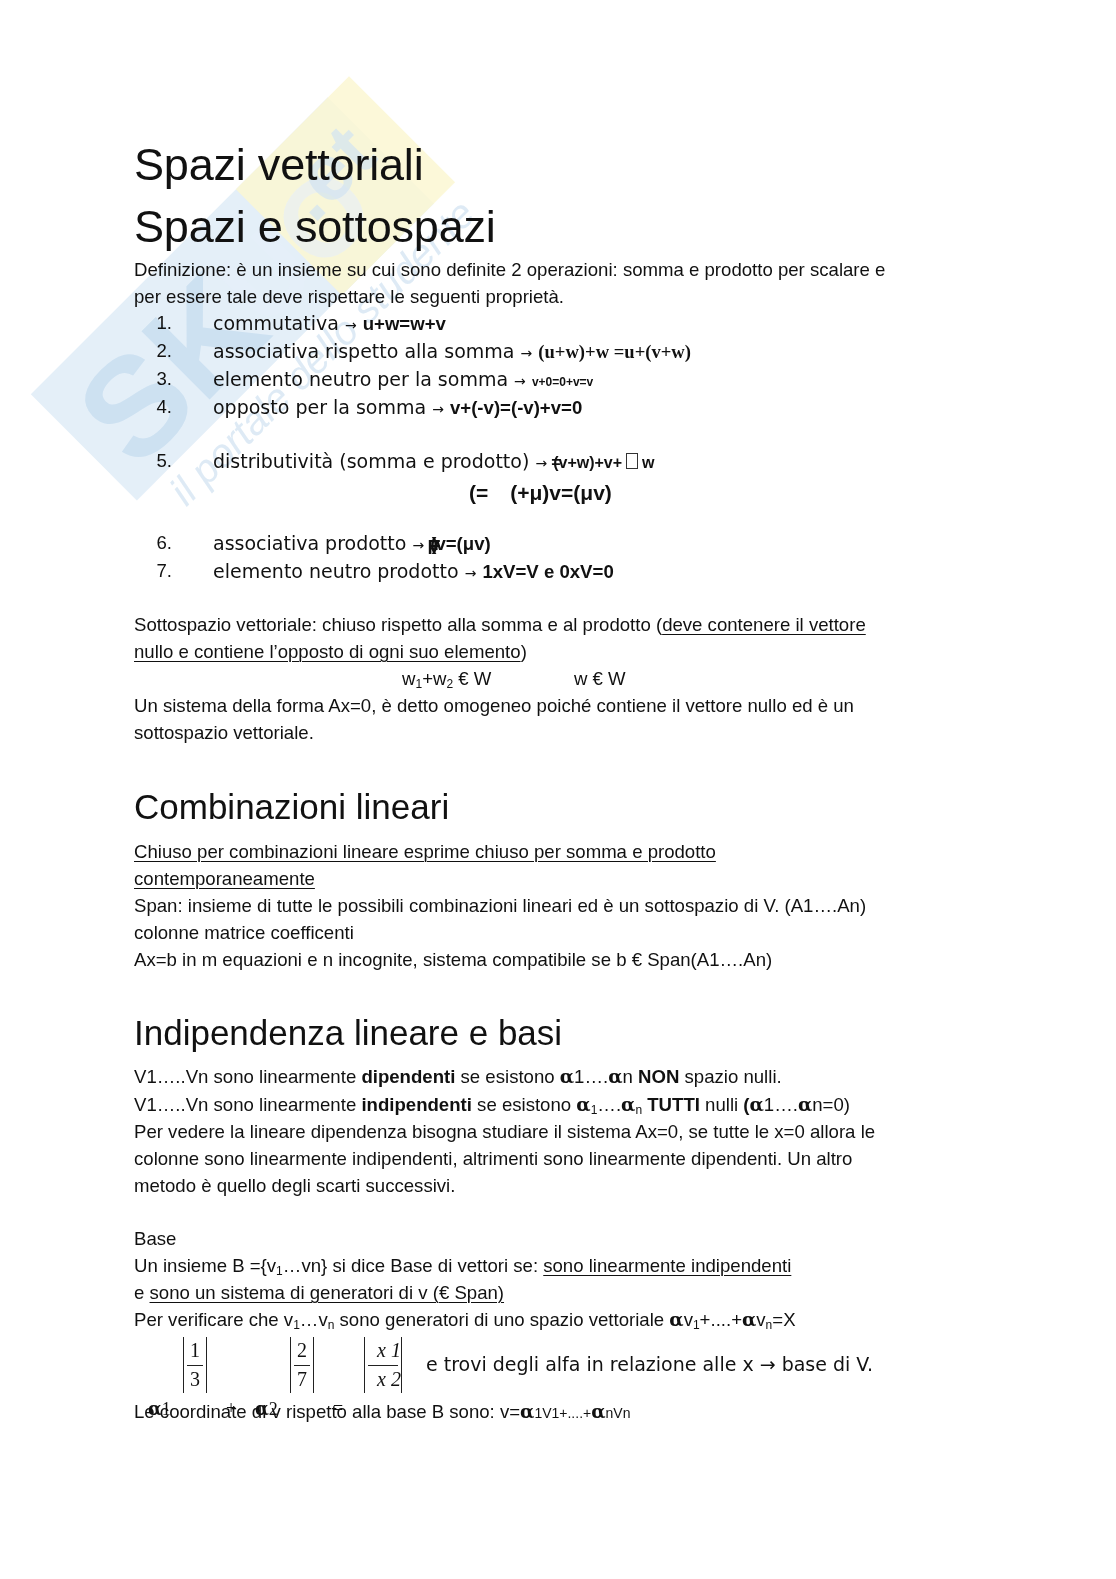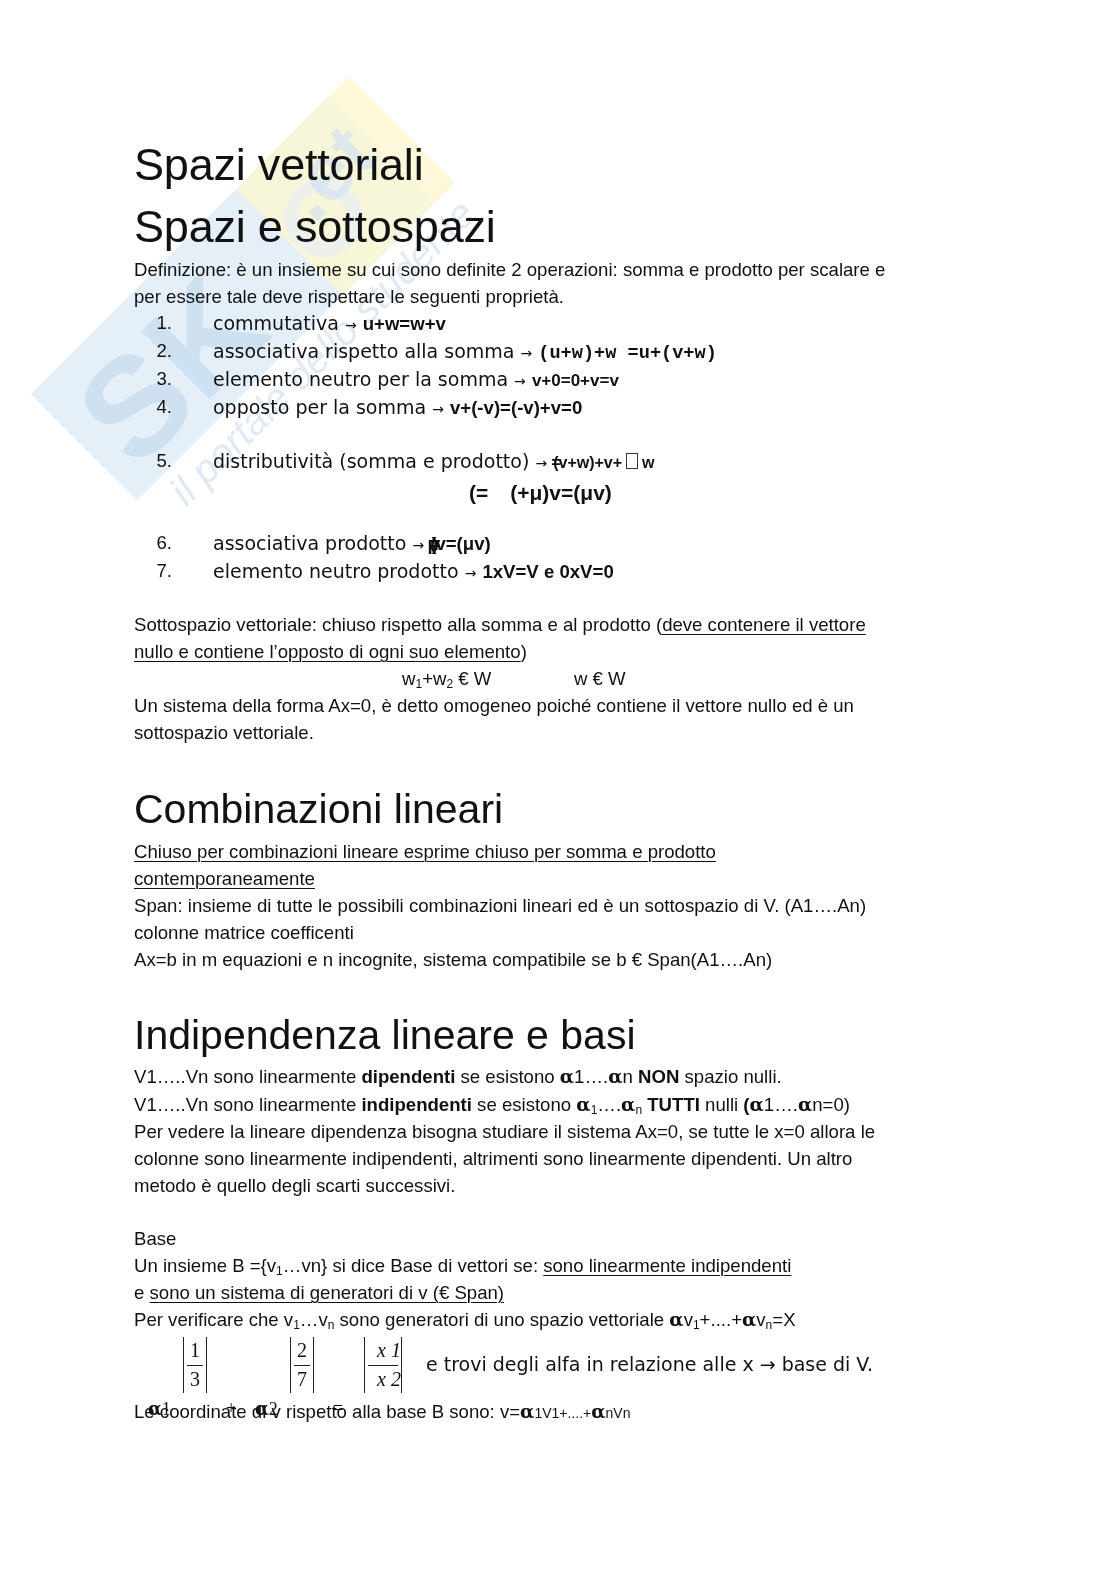--- a/index.html
+++ b/index.html
@@ -4,21 +4,21 @@
 <style>
   html, body { margin: 0; padding: 0; }
   body {
     width: 1116px; height: 1579px; background: #ffffff; position: relative; overflow: hidden;
     font-family: "Liberation Sans", sans-serif; color: #111;
   }
   .watermark { position: absolute; left: 0; top: 0; width: 560px; height: 560px; pointer-events: none; z-index: 0; }
   .page { position: absolute; left: 134px; top: 0; width: 840px; z-index: 1; }
   .abs { position: absolute; white-space: nowrap; }
   .h1 { font-size: 45px; line-height: 1; letter-spacing: -0.2px; }
-  .h2 { font-size: 41px; line-height: 1; }
+  .h2 { font-size: 35px; line-height: 1; }
   .p { font-size: 18.6px; line-height: 1; }
   .sans { font-family: "DejaVu Sans", sans-serif; }
   .li { font-family: "DejaVu Sans", sans-serif; font-size: 19px; line-height: 1; }
   .li .num { position: absolute; left: 0; width: 26px; text-align: right; font-family: "Liberation Sans", sans-serif; font-size: 18.6px; }
   .li .txt { position: absolute; left: 67px; white-space: nowrap; }
   .b { font-weight: bold; }
   .u { text-decoration: underline; text-decoration-thickness: 1px; text-underline-offset: 3px; }
   .arrow { font-family: "DejaVu Sans", sans-serif; font-size: 14px; }
   .sub { font-size: 12px; vertical-align: -3px; }
   .alpha { font-family: "DejaVu Serif", serif; font-weight: bold; }
@@ -53,25 +53,25 @@
 
   <div class="abs p" style="top:261px">Definizione: è un insieme su cui sono definite 2 operazioni: somma e prodotto per scalare e</div>
   <div class="abs p" style="top:288px">per essere tale deve rispettare le seguenti proprietà.</div>
 
   <div class="abs li" style="top:314px; left:12px; width:800px;">
     <span class="num">1.</span>
     <span class="txt"><span>commutativa </span> <span class="arrow">→</span> <span class="b" style="font-family:'Liberation Sans',sans-serif;font-size:18.6px">u+w=w+v</span></span>
   </div>
   <div class="abs li" style="top:342px; left:12px; width:800px;">
     <span class="num">2.</span>
-    <span class="txt"><span>associativa rispetto alla somma</span> <span class="arrow">→</span> <span class="b" style="font-family:Liberation Mono, monospace;font-size:18.6px">(u+w)+w =u+(v+w)</span></span>
+    <span class="txt"><span>associativa rispetto alla somma</span> <span class="arrow">→</span> <span class="b" style="font-family:Liberation Serif, serif;font-size:18.6px">(u+w)+w =u+(v+w)</span></span>
   </div>
   <div class="abs li" style="top:370px; left:12px; width:800px;">
     <span class="num">3.</span>
-    <span class="txt"><span>elemento neutro per la somma</span> <span class="arrow">→</span> <span class="b" style="font-family:'Liberation Sans',sans-serif;font-size:17px">v+0=0+v=v</span></span>
+    <span class="txt"><span>elemento neutro per la somma</span> <span class="arrow">→</span> <span class="b" style="font-family:'Liberation Sans',sans-serif;font-size:12px">v+0=0+v=v</span></span>
   </div>
   <div class="abs li" style="top:398px; left:12px; width:800px;">
     <span class="num">4.</span>
     <span class="txt"><span>opposto per la somma</span> <span class="arrow">→</span> <span class="b" style="font-family:'Liberation Sans',sans-serif;font-size:18.6px">v+(-v)=(-v)+v=0</span></span>
   </div>
 
   <div class="abs li" style="top:452px; left:12px; width:800px;">
     <span class="num">5.</span>
     <span class="txt"><span>distributività (somma e prodotto)</span> <span class="arrow">→</span>
       <span class="b" style="font-family:Liberation Sans, sans-serif;font-size:16px">

